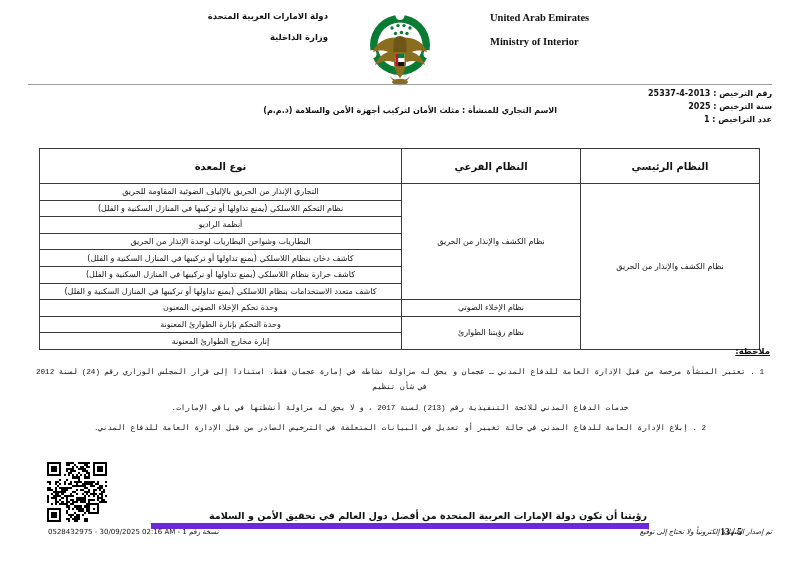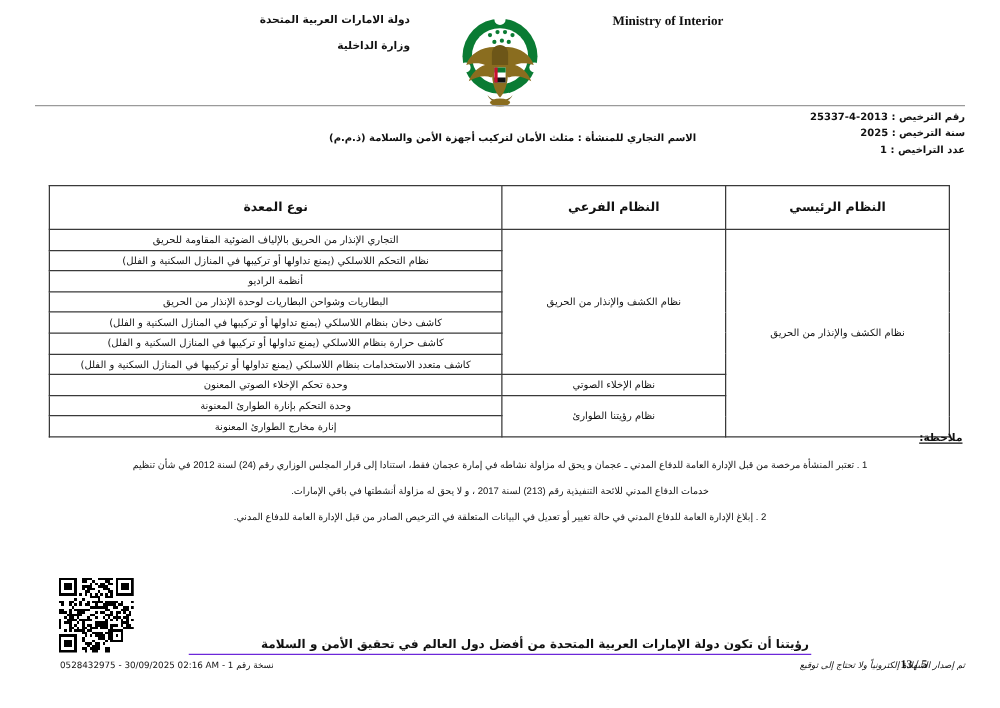--- a/index.html
+++ b/index.html
@@ -113,21 +113,21 @@
     direction: rtl; text-align: right;
   }
   .notes-label {
     font-family: "DejaVu Sans", sans-serif;
     font-size: 8.5px; font-weight: bold; color: #111;
     text-decoration: underline;
     text-align: right;
     margin-bottom: 9px;
   }
   .note {
-    font-family: Liberation Sans, sans-serif;
+    font-family: Liberation Mono, monospace;
     font-size: 7.6px; font-weight: normal; color: #111;
     line-height: 1.95;
     text-align: justify;
     text-align-last: center;
     margin-bottom: 6px;
     padding: 0 6px;
   }
   .note.single { text-align: right; text-align-last: center; }
 
   
@@ -139,21 +139,21 @@
 
   
   .slogan {
     position: absolute; left: 0; right: 0; top: 505px;
     text-align: center;
     direction: rtl;
   }
   .slogan span {
     font-family: "DejaVu Sans", sans-serif;
     font-size: 9.6px; font-weight: bold; color: #111;
-    border-bottom: 1px solid #6d28d9;
+    border-bottom: 6px solid #6d28d9;
     padding-bottom: 2px;
     padding-left: 58px; padding-right: 2px;
   }
 
   
   .footer {
     position: absolute; left: 28px; right: 28px; top: 528px;
     height: 16px;
     direction: ltr;
   }
@@ -175,20 +175,21 @@
   }
 </style>
 </head>
 <body>
 
 <div class="page">
 
   <div class="header">
 
     <div class="hdr-col hdr-en">
+      <div class="line">United Arab Emirates</div>
       <div class="line">Ministry of Interior</div>
     </div>
 
     <div class="emblem-wrap">
       <svg class="emblem" width="72" height="78" viewBox="0 0 72 78" aria-hidden="true">
 
         <circle cx="36" cy="33" r="30" fill="#0a7b33"></circle>
         <circle cx="36" cy="33" r="22.5" fill="#ffffff"></circle>
 
         <g fill="#ffffff">

